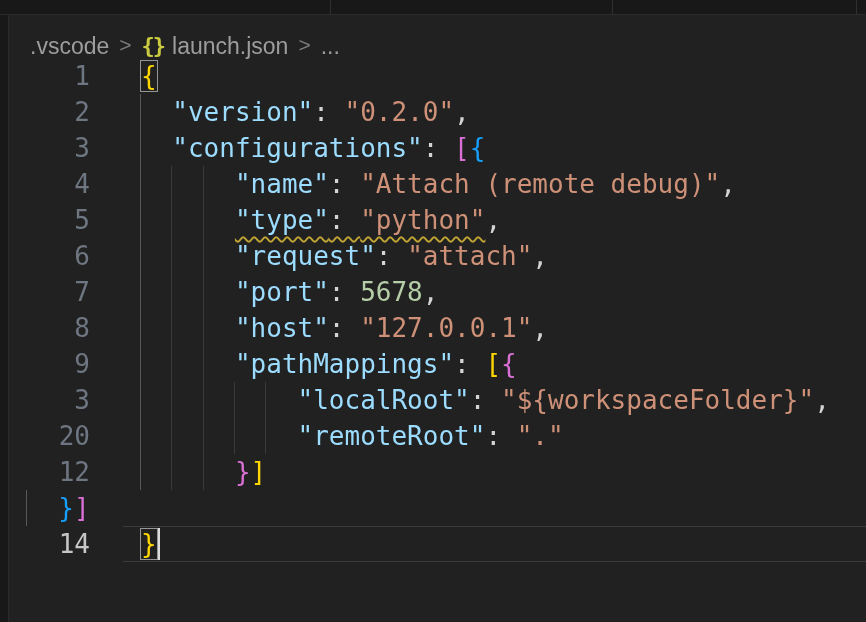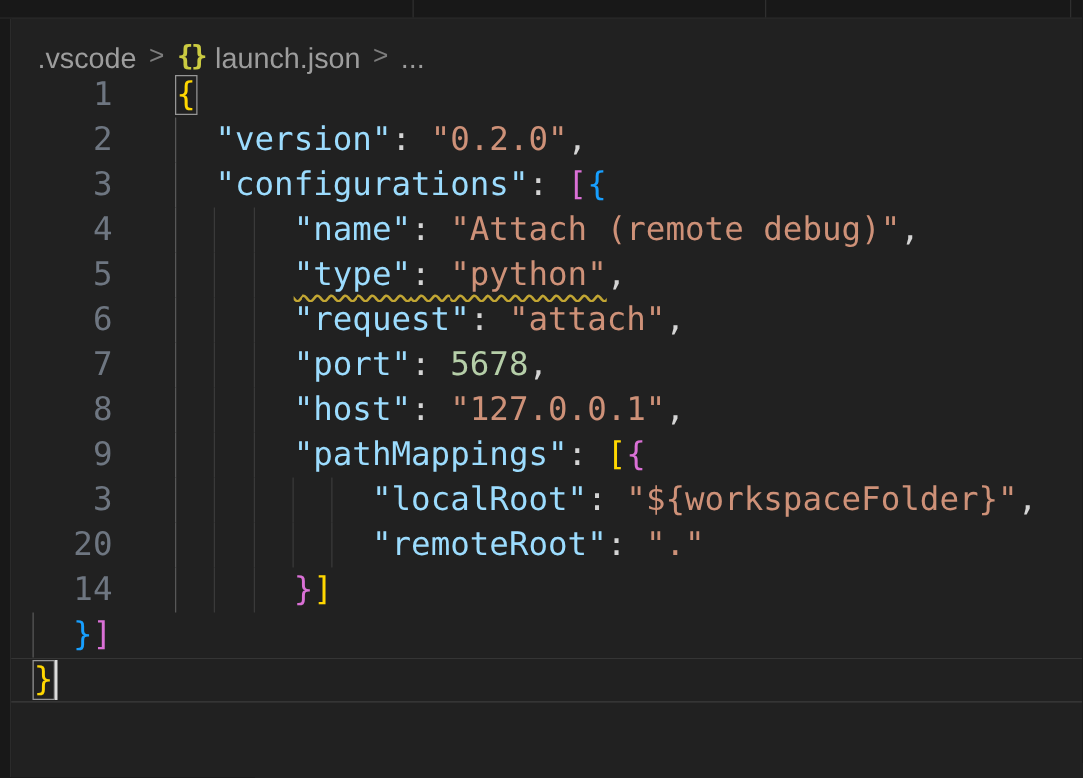--- a/index.html
+++ b/index.html
@@ -122,30 +122,31 @@
           <div class="inner"><span class="guide" style="left: calc(0ch - 1px); background: rgb(88, 88, 88);"></span><span class="guide" style="left: calc(2ch - 1px); background: rgb(58, 58, 58);"></span><span class="guide" style="left: calc(4ch - 1px); background: rgb(58, 58, 58);"></span><span class="guide" style="left: calc(6ch - 1px); background: rgb(58, 58, 58);"></span><span class="guide" style="left: calc(8ch - 1px); background: rgb(58, 58, 58);"></span><span style="color: rgb(212, 212, 212);">          </span><span style="color: rgb(156, 220, 254);">"localRoot"</span><span style="color: rgb(212, 212, 212);">: </span><span style="color: rgb(206, 145, 120);">"${workspaceFolder}"</span><span style="color: rgb(212, 212, 212);">,</span></div>
         </div>
       </div>
       <div class="row">
         <span class="gutter">20</span>
         <div class="codearea">
           <div class="inner"><span class="guide" style="left: calc(0ch - 1px); background: rgb(88, 88, 88);"></span><span class="guide" style="left: calc(2ch - 1px); background: rgb(58, 58, 58);"></span><span class="guide" style="left: calc(4ch - 1px); background: rgb(58, 58, 58);"></span><span class="guide" style="left: calc(6ch - 1px); background: rgb(58, 58, 58);"></span><span class="guide" style="left: calc(8ch - 1px); background: rgb(58, 58, 58);"></span><span style="color: rgb(212, 212, 212);">          </span><span style="color: rgb(156, 220, 254);">"remoteRoot"</span><span style="color: rgb(212, 212, 212);">: </span><span style="color: rgb(206, 145, 120);">"."</span></div>
         </div>
       </div>
       <div class="row">
-        <span class="gutter">14</span>
+        <span class="gutter">12</span>
         <div class="codearea">
           <div class="inner"><span class="guide" style="left: calc(0ch - 1px); background: rgb(88, 88, 88);"></span><span class="guide" style="left: calc(2ch - 1px); background: rgb(58, 58, 58);"></span><span class="guide" style="left: calc(4ch - 1px); background: rgb(58, 58, 58);"></span><span style="color: rgb(212, 212, 212);">      </span><span style="color: rgb(218, 112, 214);">}</span><span style="color: rgb(255, 215, 0);">]</span></div>
         </div>
       </div>
       <div class="row">
         <div class="codearea">
           <div class="inner"><span class="guide" style="left: calc(0ch - 1px); background: rgb(88, 88, 88);"></span><span style="color: rgb(212, 212, 212);">  </span><span style="color: rgb(23, 159, 255);">}</span><span style="color: rgb(218, 112, 214);">]</span></div>
         </div>
       </div>
       <div class="row active">
+        <span class="gutter">14</span>
         <div class="codearea">
           <div class="inner"><span class="boxed" style="color: rgb(255, 215, 0);">}</span><span class="cursor" style="left: calc(1ch + 1px);"></span></div>
         </div>
       </div>
     </div>
 
 </div>
 
 </body></html>

